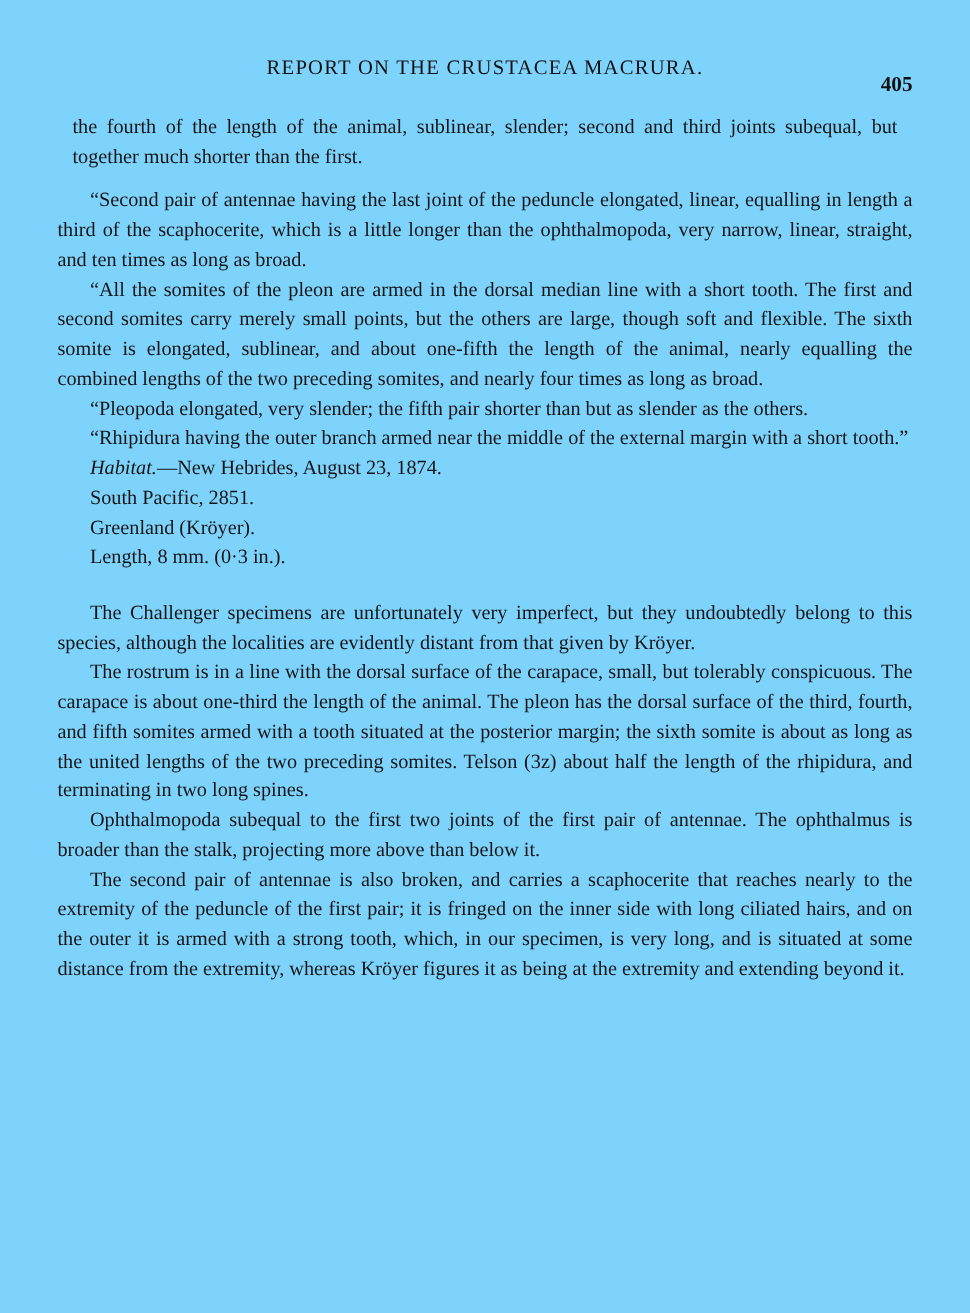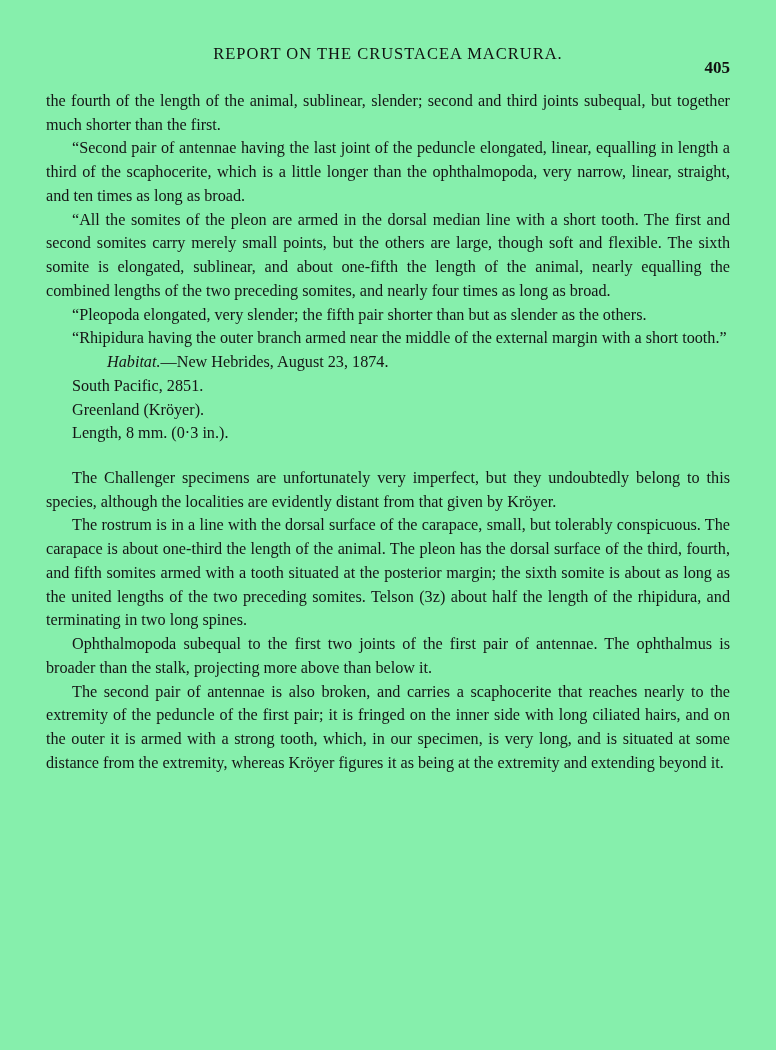--- a/index.html
+++ b/index.html
@@ -13,21 +13,21 @@
     font-family: "Liberation Serif", "DejaVu Serif", serif;
     color: #1a1a1a;
     overflow: hidden;
   }
   .page {
     position: relative;
     width: 776px;
     height: 1050px;
     box-sizing: border-box;
     padding: 44px 46px 0 46px;
-    background: #86efac;
+    background: #7dd3fc;
   }
   .header {
     display: flex;
     align-items: baseline;
     justify-content: center;
     position: relative;
     height: 34px;
     margin-bottom: 12px;
   }
   .running-head {
@@ -52,35 +52,34 @@
     text-align: justify;
     color: #151515;
   }
   p.para {
     margin: 0;
     text-indent: 26px;
     text-align: justify;
     text-justify: inter-word;
   }
   p.noindent {
-    margin: 0;
+    margin: 12px;
     text-indent: 0;
     text-align: justify;
   }
   p.flush {
     margin: 0;
     text-indent: 26px;
     text-align: left;
   }
   .gap {
     height: 21px;
   }
   .italic {
     font-style: italic;
-    margin-left: 35px;
   }
   .lastline-left {
     text-align: left;
   }
 </style>
 </head>
 <body>
 
 <div class="page">
 

